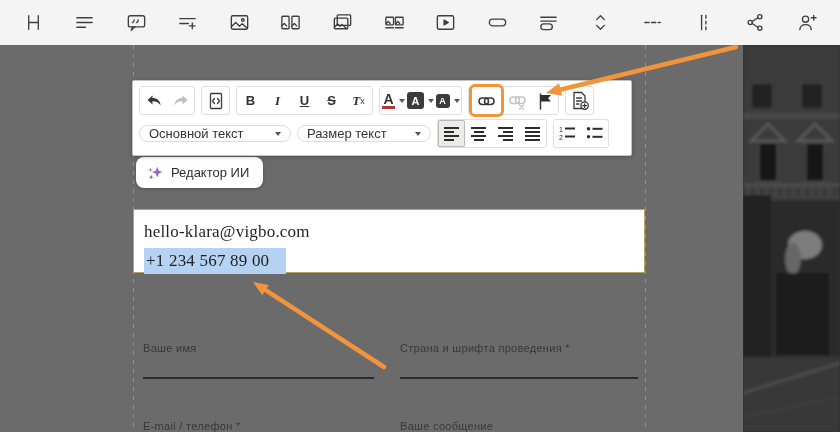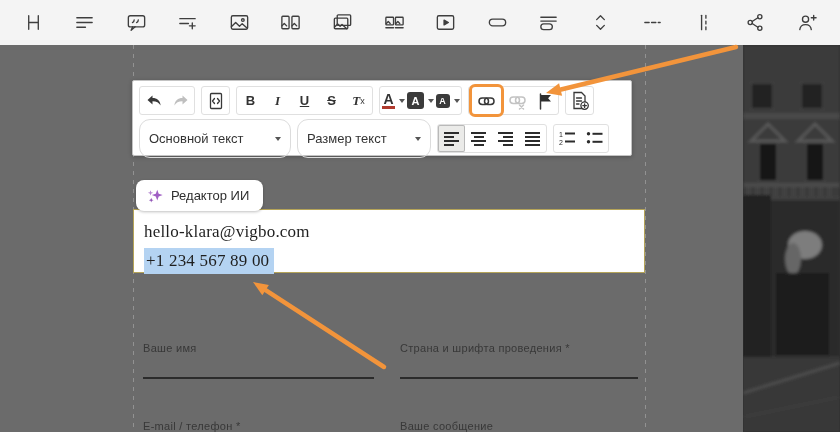--- a/index.html
+++ b/index.html
@@ -45,39 +45,39 @@
   .tx-sub{font-size:9px;vertical-align:sub}
   .eico{display:block}
   .caret{width:0;height:0;border-left:3.5px solid transparent;border-right:3.5px solid transparent;
     border-top:4px solid #555;margin-left:4px}
   .colA{font-weight:bold;font-size:14px;line-height:1;border-bottom:3px solid #B03A2E;padding:0 1px}
   .chipA{background:#3b3b3b;color:#fff;border-radius:3px;font-weight:bold;display:flex;
     align-items:center;justify-content:center}
   .chipA.big{width:17px;height:17px;font-size:11px}
   .chipA.sm{width:14px;height:14px;font-size:9px}
   .link-hl{border:3px solid var(--accent);border-radius:6px;margin:-3px 0;padding:0 1px}
-  .dd{display:flex;align-items:center;justify-content:space-between;height:39px;
+  .dd{display:flex;align-items:center;justify-content:space-between;height:17px;
     border:1px solid #dcdcdc;border-radius:11px;padding:0 9px;font-size:13px;color:#333;cursor:pointer}
   .dd.para{width:152px}.dd.size{width:134px}
   .al{width:27px;height:27px;display:flex;align-items:center;justify-content:center;cursor:pointer}
   .al.active{background:#ebebe9;box-shadow:inset 0 0 0 1px #b9b9b9;border-radius:2px}
   .bars{display:flex;flex-direction:column;gap:2px;width:15px}
   .bars span{height:2px;background:#2c2c2c;display:block}
 
   
-  .ai-btn{position:absolute;left:136px;top:135px;height:31px;background:#fff;border-radius:8px;
+  .ai-btn{position:absolute;left:136px;top:112px;height:31px;background:#fff;border-radius:8px;
     display:flex;align-items:center;gap:7px;padding:0 14px 0 10px;font-size:13px;color:#2e2e2e;
     box-shadow:0 1px 3px rgba(0,0,0,.25);cursor:pointer;z-index:9}
 
   
   .text-block{position:absolute;left:133px;top:164px;width:512px;height:64px;background:#fff;
     border:1px solid var(--block-border);padding:7px 10px 0;z-index:4;cursor:text}
   .text-block p{font-family:"Liberation Serif",serif;font-size:17px;line-height:29px;
     color:#1f1f1f;letter-spacing:.2px;white-space:nowrap}
-  .sel{background:var(--selection);padding:3px 5px 4px 2px}
+  .sel{background:var(--selection);padding:3px 17px 4px 2px}
 
   
   .f-label{position:absolute;font-size:11px;font-weight:500;color:#383838;letter-spacing:.3px;z-index:2}
   .f-line{position:absolute;height:2px;background:#2b2b2b;z-index:2}
 
   
   .arrows{position:absolute;left:0;top:0;width:840px;height:432px;z-index:50;pointer-events:none}
 </style>
 </head>
 <body>

